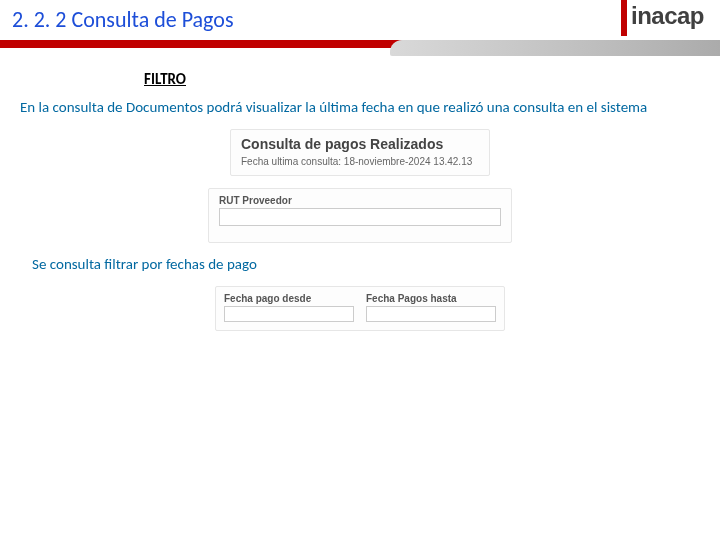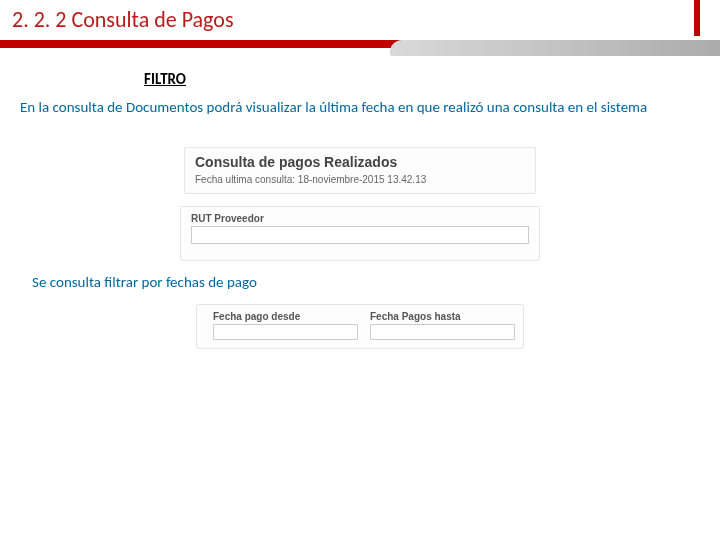--- a/index.html
+++ b/index.html
@@ -10,21 +10,21 @@
     font-family: Calibri, Arial, sans-serif;
     position: relative;
     overflow: hidden;
   }
   .header {
     position: relative;
     height: 56px;
   }
   .title {
     font-size: 22px;
-    color: #b91c1c;
+    color: #1d4ed8;
     padding: 6px 0 2px 12px;
   }
   .red-bar {
     position: absolute;
     left: 0; right: 0; top: 40px;
     height: 8px;
     background: #c00000;
   }
   .grey-swoosh {
     position: absolute;
@@ -79,85 +79,85 @@
     margin-bottom: 12px;
   }
   .panel {
     background: #fdfdfd;
     border: 1px solid #e6e6e6;
     border-radius: 2px;
     font-family: Arial, sans-serif;
     color: #555;
   }
   .panel.consulta {
-    width: 352px;
+    width: 260px;
     padding: 6px 10px 8px 10px;
-    margin-top: 18px;
   }
   .panel-title {
     font-size: 14px;
     font-weight: bold;
     color: #444;
     filter: blur(0.3px);
   }
   .panel-sub {
     font-size: 10px;
     color: #666;
     margin-top: 4px;
     filter: blur(0.4px);
   }
   .panel.form {
-    width: 360px;
+    width: 304px;
     padding: 6px 10px 10px 10px;
   }
   .field-group { margin-bottom: 6px; }
   .fld-label {
     font-size: 10px;
     color: #555;
     font-weight: bold;
     margin-bottom: 2px;
     filter: blur(0.3px);
   }
   .fld-input {
     width: 100%;
     height: 18px;
     border: 1px solid #ccc;
     background: #fff;
   }
   .panel.dates {
-    width: 328px;
-    padding: 6px 8px 8px 16px;
+    width: 290px;
+    padding: 6px 8px 8px 8px;
     display: flex;
     gap: 12px;
   }
   .date-col { flex: 1; }
   .date-col .fld-input { height: 16px; }
 </style>
 </head>
 <body>
 
 <div class="header">
   <div class="title">2. 2. 2 Consulta de Pagos</div>
   <div class="red-bar"></div>
   <div class="grey-swoosh"></div>
   <div class="logo">
     <div class="logo-bar"></div>
+    <div class="logo-text">inacap</div>
   </div>
 </div>
 
 <div class="content">
 
   <div class="filtro">FILTRO</div>
 
   <div class="para">En la consulta de Documentos podrá visualizar la última fecha en que realizó una consulta en el sistema</div>
 
   <div class="panel-wrap">
     <div class="panel consulta">
       <div class="panel-title">Consulta de pagos Realizados</div>
-      <div class="panel-sub">Fecha ultima consulta: 18-noviembre-2015 13.42.13</div>
+      <div class="panel-sub">Fecha ultima consulta: 18-noviembre-2024 13.42.13</div>
     </div>
   </div>
 
 
   <div class="panel-wrap">
     <div class="panel form">
       <div class="field-group">
         <div class="fld-label">RUT Proveedor</div>
         <div class="fld-input"></div>
       </div>

